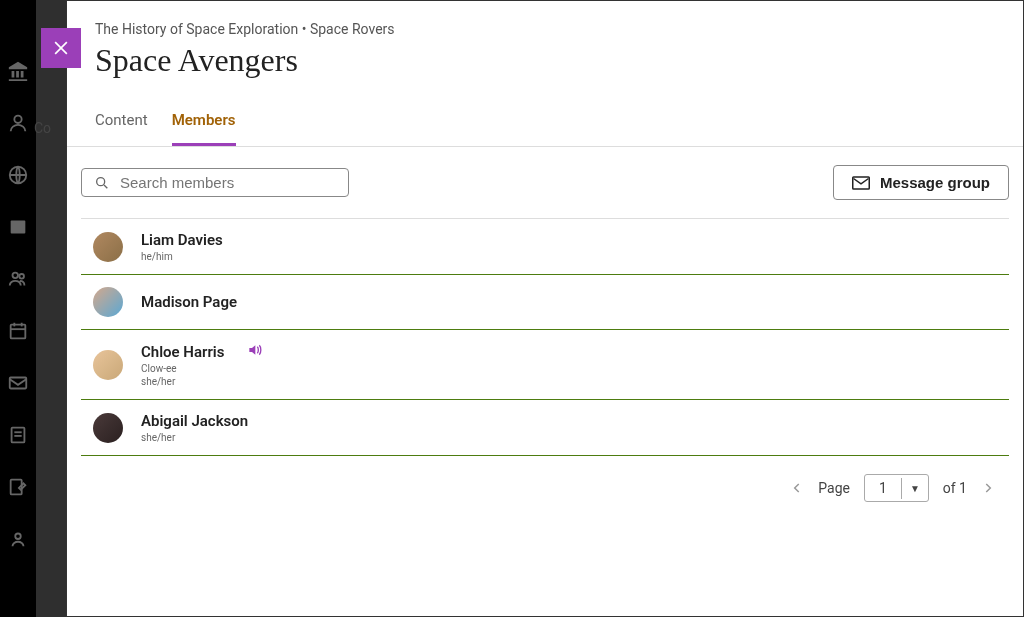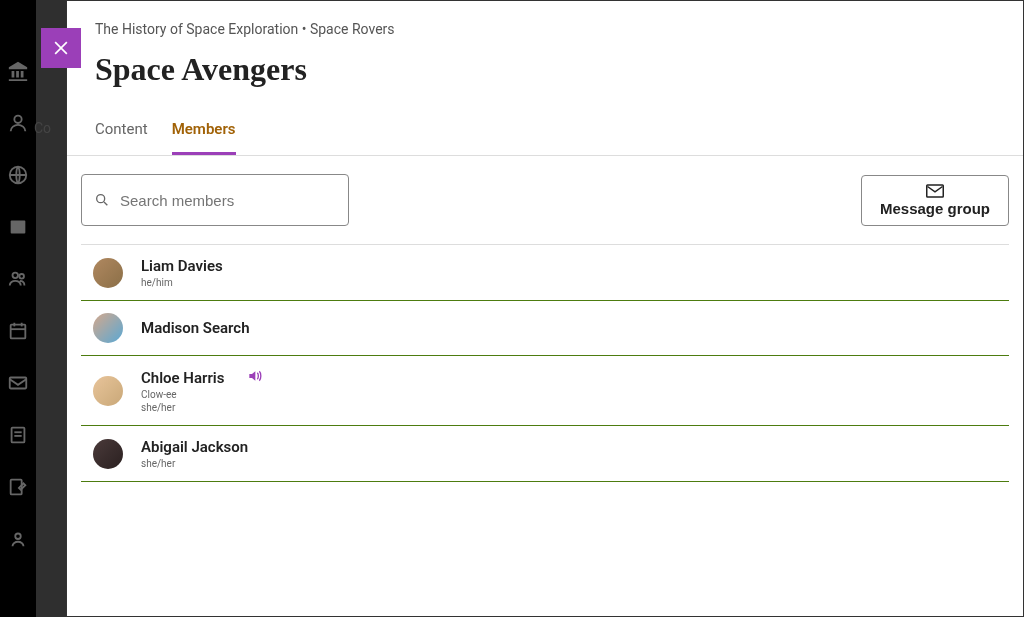--- a/index.html
+++ b/index.html
@@ -78,26 +78,26 @@
       height: 20px;
       stroke: #fff;
       stroke-width: 2;
     }
     .modal-header {
       padding: 20px 28px 0 28px;
     }
     .breadcrumb {
       font-size: 14px;
       color: #555;
-      margin-bottom: 14px;
+      margin-bottom: 5px;
     }
     .page-title {
       font-family: Georgia, 'Times New Roman', serif;
       font-size: 32px;
-      font-weight: 700;
+      font-weight: 400;
       color: #222;
     }
     .tabs {
       display: flex;
       gap: 24px;
       margin-top: 32px;
       border-bottom: 1px solid #ddd;
       padding: 0 28px;
     }
     .tab {
@@ -121,51 +121,50 @@
       align-items: center;
       padding: 0 0 18px 0;
       border-bottom: 1px solid #ddd;
     }
     .search-box {
       display: flex;
       align-items: center;
       border: 1px solid #888;
       border-radius: 4px;
       width: 268px;
-      height: 52px;
+      height: 29px;
       padding: 12px 12px;
       gap: 10px;
     }
     .search-box svg {
       width: 16px;
       height: 16px;
       stroke: #666;
       fill: none;
       stroke-width: 2;
     }
     .search-box input {
       border: none;
       outline: none;
       font-size: 15px;
       flex: 1;
       background: transparent;
     }
     .message-btn {
       display: flex;
       align-items: center;
-      gap: 2px;
+      gap: 10px;
       border: 1px solid #888;
       border-radius: 4px;
       background: #fff;
       padding: 8px 18px;
       font-size: 15px;
       font-weight: 600;
       color: #222;
       cursor: pointer;
-      flex-direction: column;
     }
     .message-btn svg {
       width: 18px;
       height: 14px;
     }
     .table-header {
       display: flex;
       align-items: center;
       padding: 14px 14px;
       border-bottom: 1px solid #ddd;
@@ -366,21 +365,21 @@
       <div class="avatar"></div>
       <div class="member-info">
         <div class="member-name">Liam Davies</div>
         <div class="member-sub">he/him</div>
       </div>
     </div>
 
     <div class="member-row">
       <div class="avatar a2"></div>
       <div class="member-info">
-        <div class="member-name">Madison Search</div>
+        <div class="member-name">Madison Page</div>
       </div>
     </div>
 
     <div class="member-row">
       <div class="avatar a3"></div>
       <div class="member-info">
         <div class="member-name-row">
           <div class="member-name">Chloe Harris</div>
           <span class="audio-icon">
             <svg viewBox="0 0 24 18" fill="currentColor">
@@ -395,14 +394,32 @@
     </div>
 
     <div class="member-row">
       <div class="avatar a4"></div>
       <div class="member-info">
         <div class="member-name">Abigail Jackson</div>
         <div class="member-sub">she/her</div>
       </div>
     </div>
 
+    <div class="pagination">
+      <span class="page-btn">
+        <svg viewBox="0 0 24 24" fill="none" stroke="currentColor">
+            <polyline points="15 5 8 12 15 19"></polyline>
+          </svg>
+      </span>
+      <span>Page</span>
+      <div class="page-select">
+        <span class="page-select-num">1</span>
+        <span class="page-select-caret">▼</span>
+      </div>
+      <span>of 1</span>
+      <span class="page-btn">
+        <svg viewBox="0 0 24 24" fill="none" stroke="currentColor">
+            <polyline points="9 5 16 12 9 19"></polyline>
+          </svg>
+      </span>
+    </div>
   </div>
 </div>
 
 </body></html>

